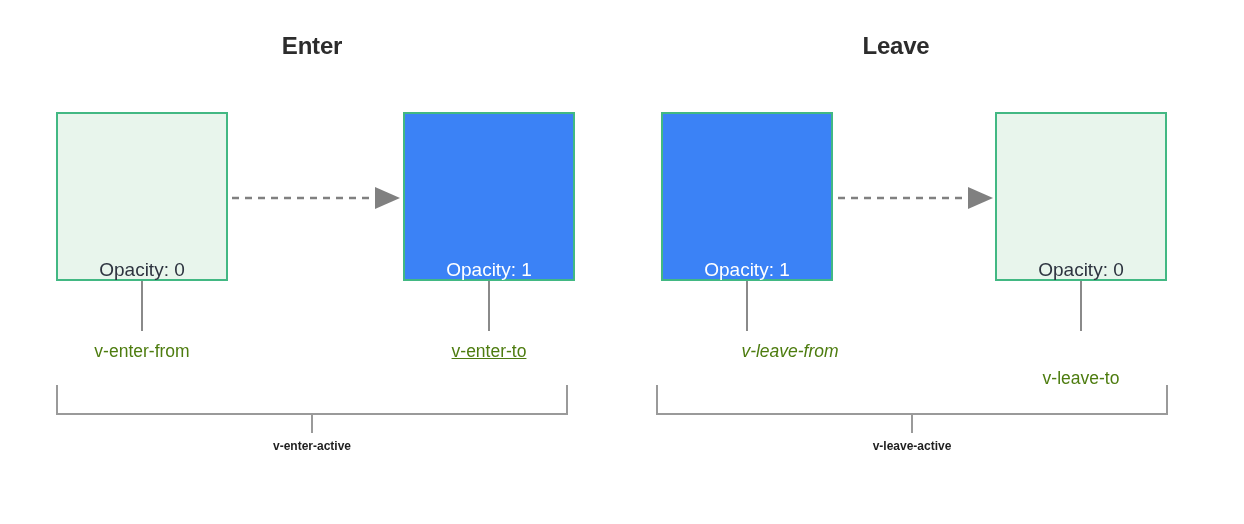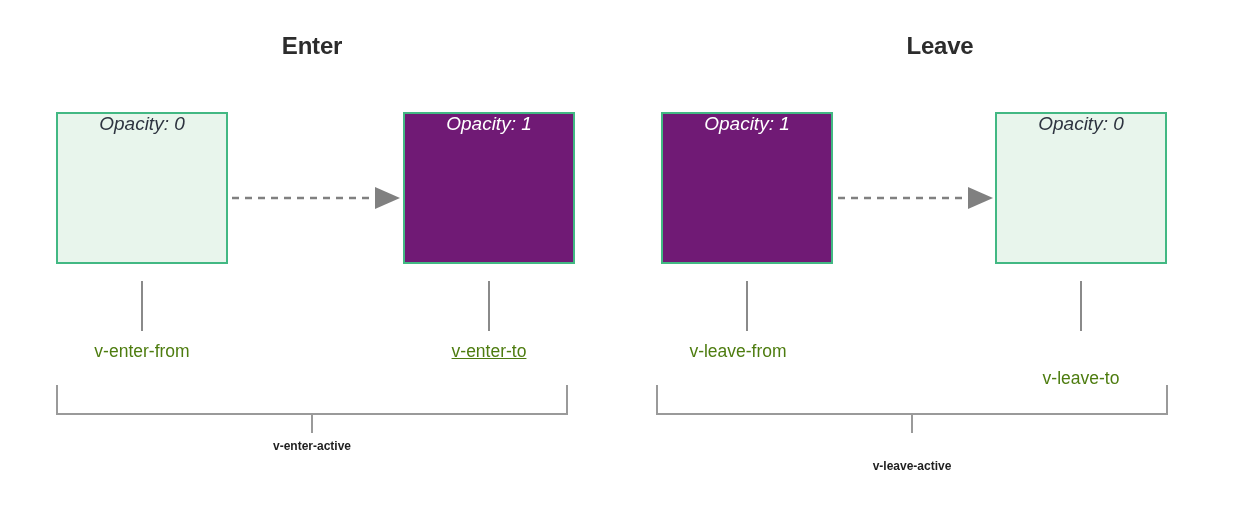--- a/index.html
+++ b/index.html
@@ -26,37 +26,36 @@
     color: #2c2c2c;
     letter-spacing: -0.2px;
     text-align: center;
     white-space: nowrap;
     transform: translateX(-50%);
     top: 32px;
   }
   .state-box {
     position: absolute;
     width: 172px;
-    height: 152px;
+    height: 169px;
     box-sizing: border-box;
     display: flex;
-    align-items: flex-start;
+    align-items: flex-end;
     justify-content: center;
     font-size: 19px;
     line-height: 1;
     top: 112px;
-    font-style: italic;
   }
   .state-box.faded {
     background: #e8f5ec;
     border: 2px solid #42b883;
     color: #2e3440;
   }
   .state-box.solid {
-    background: #701a75;
+    background: #3b82f6;
     border: 2px solid #42b883;
     color: #ffffff;
   }
   .leader {
     position: absolute;
     width: 2px;
     background: #8a8a8a;
     top: 281px;
     height: 50px;
     transform: translateX(-1px);
@@ -131,40 +130,40 @@
   <div class="leader" style="left:142px;"></div>
   <div class="pin-label" style="left:142px;">v-enter-from</div>
 
   <div class="leader" style="left:489px;"></div>
   <div class="pin-label" style="left:489px;text-decoration:underline;">v-enter-to</div>
 
   <div class="bracket" style="left:56px; width:512px;"></div>
   <div class="bracket-stem" style="left:312px;"></div>
   <div class="active-label" style="left:312px;">v-enter-active</div>
 
-  <div class="section-title" style="left:940px;">Leave</div>
+  <div class="section-title" style="left:896px;">Leave</div>
 
   <div class="state-box solid" style="left:661px;">
     <span>Opacity: 1</span>
   </div>
 
   <div class="state-box faded" style="left:995px;">
     <span>Opacity: 0</span>
   </div>
 
   <div class="arrow" style="left:838px; width:155px;">
     <svg width="155" height="26" viewBox="0 0 155 26" aria-hidden="true">
       <line x1="0" y1="13" x2="133" y2="13" stroke="#808080" stroke-width="2.5" stroke-dasharray="7 6"></line>
       <polygon points="130,2 155,13 130,24" fill="#808080"></polygon>
     </svg>
   </div>
 
   <div class="leader" style="left:747px;"></div>
-  <div class="pin-label" style="left:738px;">v-leave-from</div>
+  <div class="pin-label" style="left:790px;font-style:italic;">v-leave-from</div>
 
   <div class="leader" style="left:1081px;"></div>
   <div class="pin-label" style="left:1081px;margin-top:27px;">v-leave-to</div>
 
   <div class="bracket" style="left:656px; width:512px;"></div>
   <div class="bracket-stem" style="left:912px;"></div>
-  <div class="active-label" style="left:912px;margin-top:20px;">v-leave-active</div>
+  <div class="active-label" style="left:912px;">v-leave-active</div>
 
 </div>
 
 </body></html>

